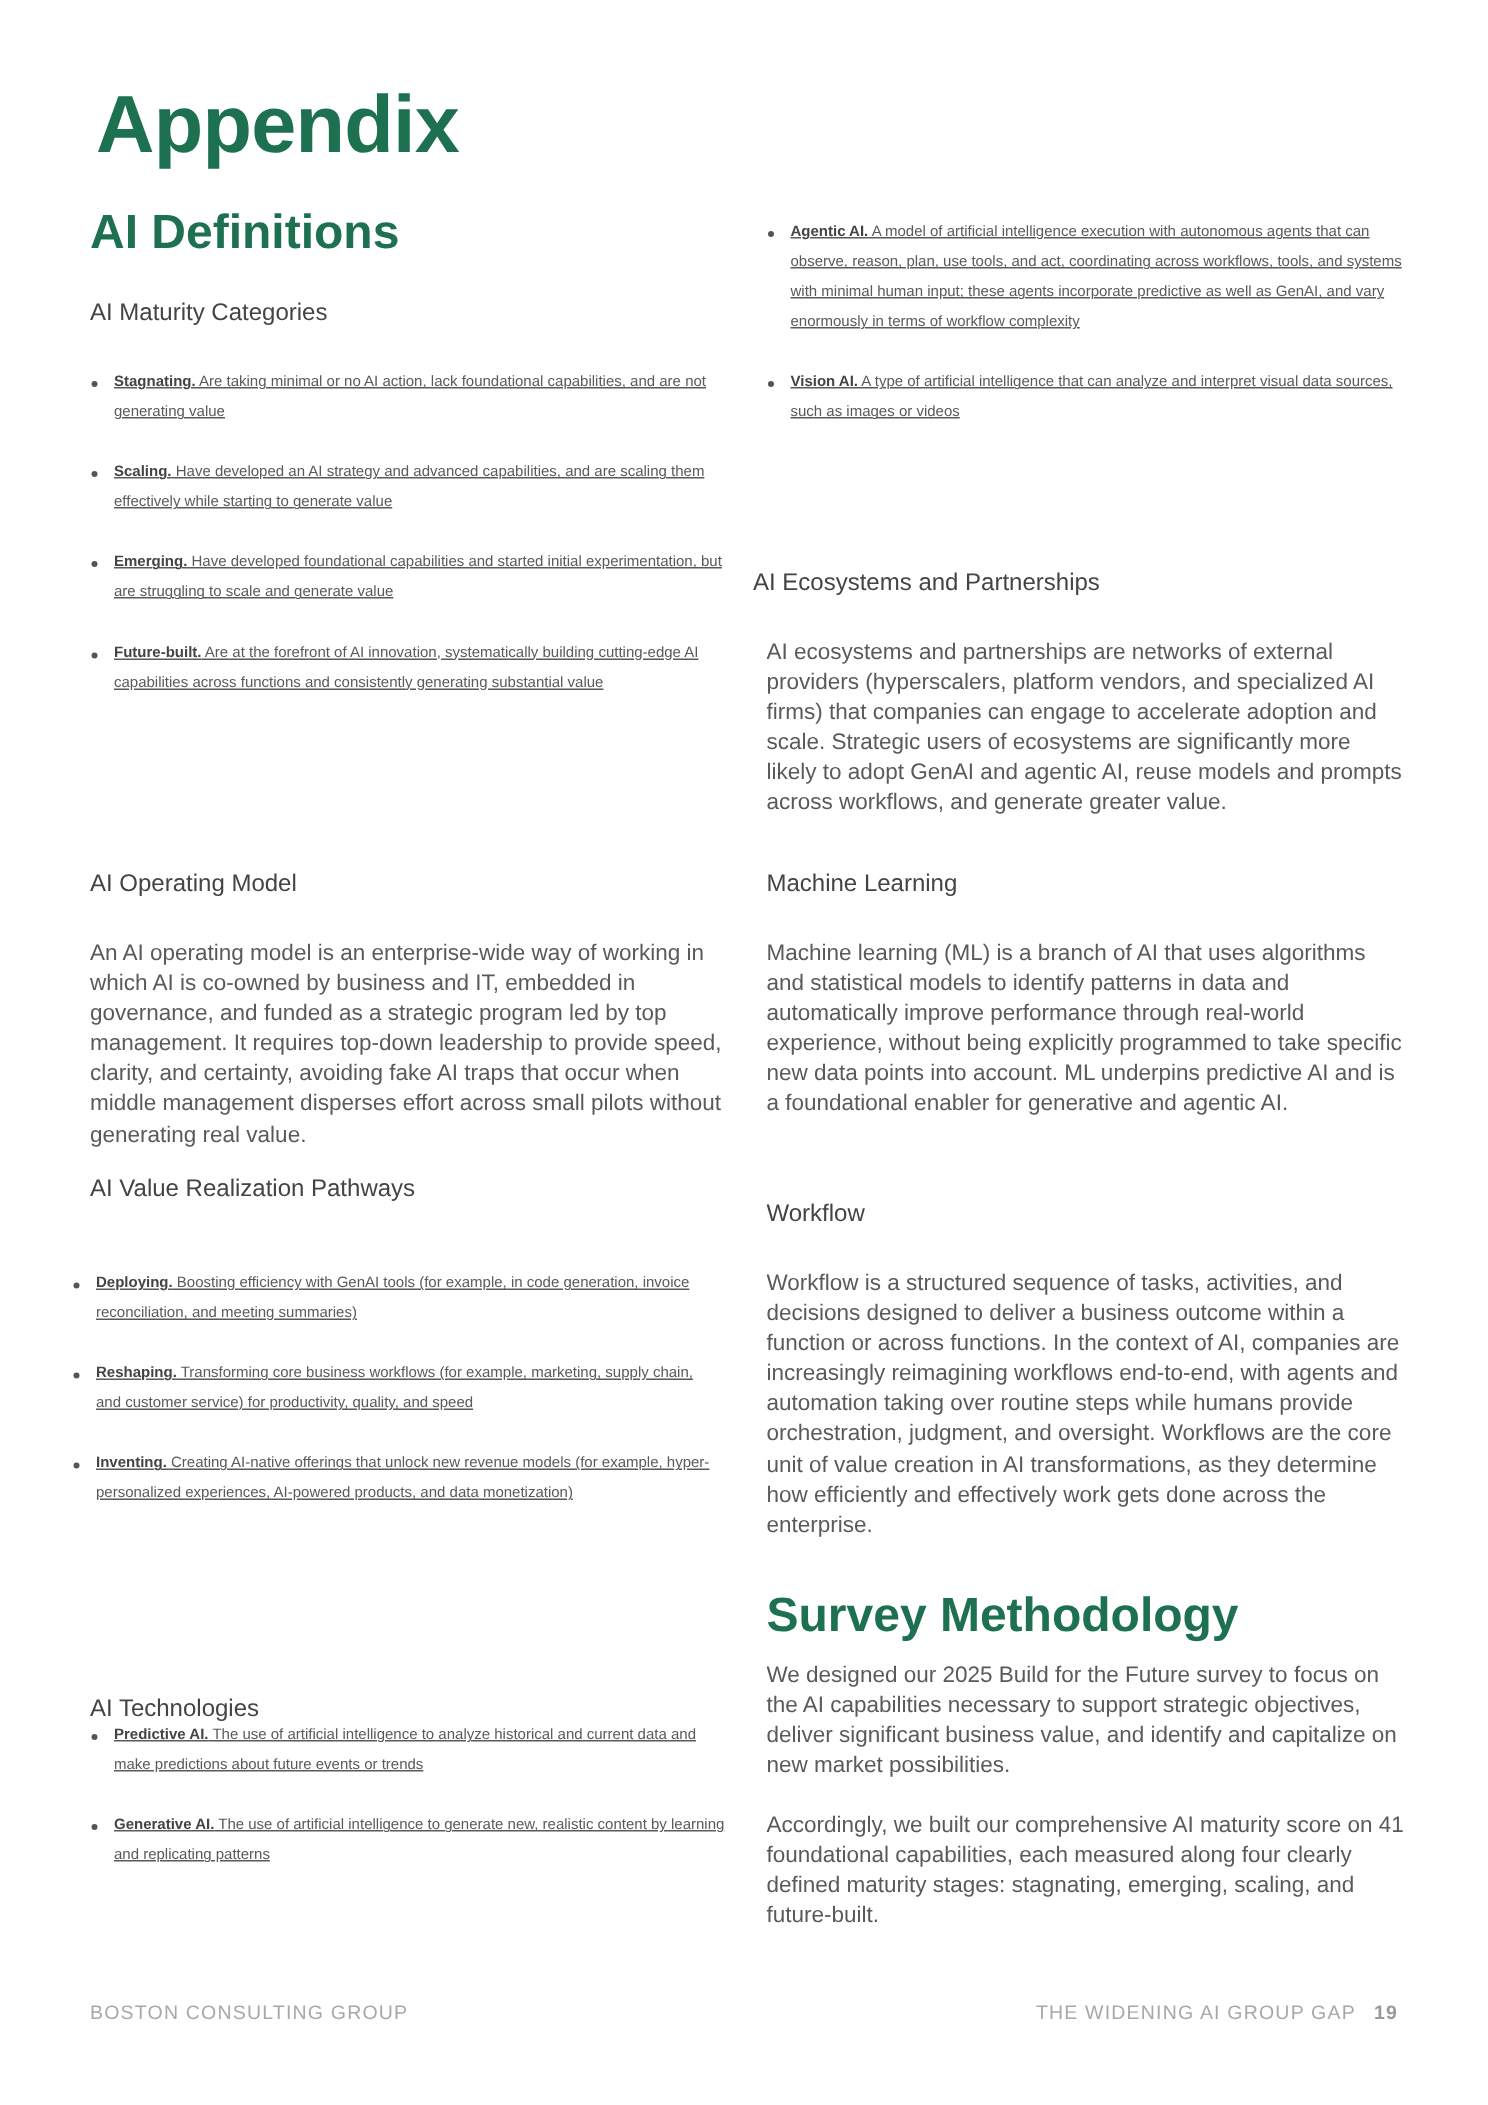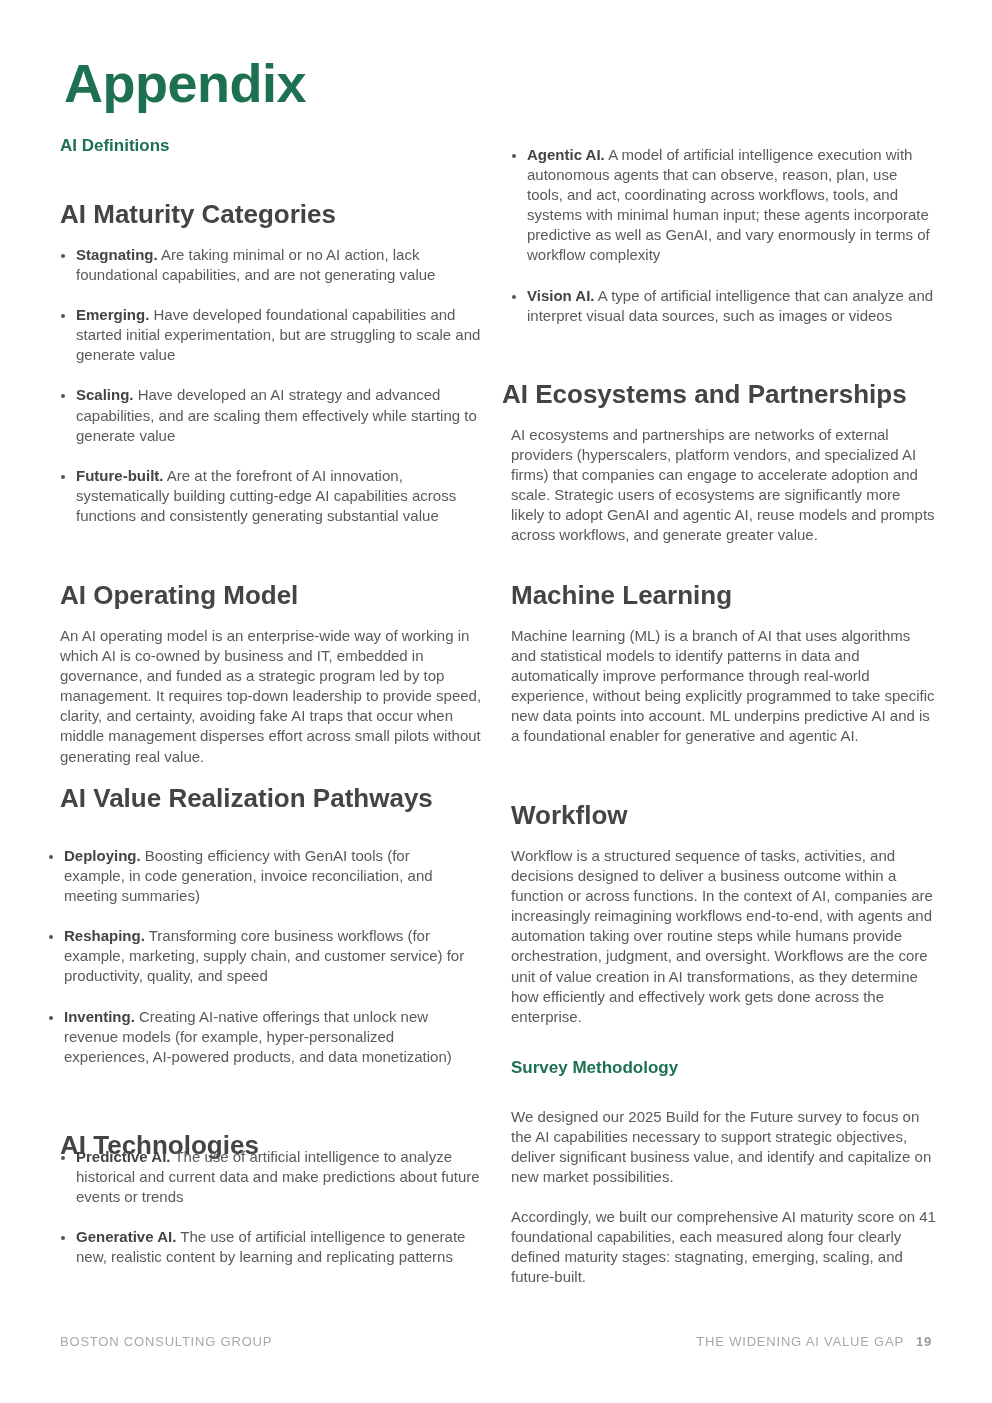--- a/index.html
+++ b/index.html
@@ -1,43 +1,43 @@
 <!DOCTYPE html>
 <html><head>
 <meta charset="utf-8">
 <style>
   html, body { margin: 0; padding: 0; background: #ffffff; }
   body { width: 992px; height: 1403px; position: relative; overflow: hidden;
          font-family: "Liberation Sans", sans-serif; color: #555555; }
   .page-title { position: absolute; left: 60px; top: 50px; margin: 4px;
                 font-size: 54px; font-weight: bold; color: #1d7150; letter-spacing: -0.5px; line-height: 1.1; }
-  .h2 { position: absolute; margin: 0; font-size: 17px; font-weight: bold; color: #1d7150; line-height: 1.1; }
-  .h3 { position: absolute; margin: 0; font-size: 26px; font-weight: bold; color: #444444; line-height: 1.1; }
+  .h2 { position: absolute; margin: 0; font-size: 32px; font-weight: bold; color: #1d7150; line-height: 1.1; }
+  .h3 { position: absolute; margin: 0; font-size: 16px; font-weight: normal; color: #444444; line-height: 1.1; }
   .body { position: absolute; margin: 0; font-size: 15px; line-height: 20.1px; color: #5a5a5a; width: 425px; }
   ul.blist { position: absolute; margin: 0; padding: 0; list-style: none; width: 425px; }
-  ul.blist li { position: relative; padding-left: 16px; font-size: 15px; line-height: 20.1px; color: #5a5a5a; margin-bottom: 20px; }
+  ul.blist li { position: relative; padding-left: 16px; font-size: 10px; line-height: 20.1px; color: #5a5a5a; margin-bottom: 20px; text-decoration: underline; }
   ul.blist li::before { content: ""; position: absolute; left: 1px; top: 9px; width: 4px; height: 4px; border-radius: 50%; background: #555555; }
   ul.blist li b { color: #444444; font-weight: bold; }
   .footer { position: absolute; top: 1334px; font-size: 13px; letter-spacing: 0.8px; color: #a8a8a8; }
   .footer-left { left: 60px; }
   .footer-right { right: 60px; display: flex; gap: 12px; }
   .page-num { font-weight: bold; color: #9a9a9a; }
 </style>
 </head>
 <body>
 
 <h1 class="page-title">Appendix</h1>
 
 <h2 class="h2" style="left:60px; top:137px;">AI Definitions</h2>
 
 <h3 class="h3" style="left:60px; top:200px;">AI Maturity Categories</h3>
 <ul class="blist" style="left:60px; top:245px;">
   <li><b>Stagnating.</b><span> Are taking minimal or no AI action, lack foundational capabilities, and are not generating value</span></li>
+  <li><b>Scaling.</b><span> Have developed an AI strategy and advanced capabilities, and are scaling them effectively while starting to generate value</span></li>
   <li><b>Emerging.</b><span> Have developed foundational capabilities and started initial experimentation, but are struggling to scale and generate value</span></li>
-  <li><b>Scaling.</b><span> Have developed an AI strategy and advanced capabilities, and are scaling them effectively while starting to generate value</span></li>
   <li><b>Future-built.</b><span> Are at the forefront of AI innovation, systematically building cutting-edge AI capabilities across functions and consistently generating substantial value</span></li>
 </ul>
 
 <h3 class="h3" style="left:60px; top:581px;">AI Operating Model</h3>
 <p class="body" style="left:60px; top:626px;">An AI operating model is an enterprise-wide way of working in which AI is co-owned by business and IT, embedded in governance, and funded as a strategic program led by top management. It requires top-down leadership to provide speed, clarity, and certainty, avoiding fake AI traps that occur when middle management disperses effort across small pilots without generating real value.</p>
 
 <h3 class="h3" style="left:60px; top:772px;margin-top:12px;">AI Value Realization Pathways</h3>
 <ul class="blist" style="left:48px; top:846px;">
   <li><b>Deploying.</b><span> Boosting efficiency with GenAI tools (for example, in code generation, invoice reconciliation, and meeting summaries)</span></li>
   <li><b>Reshaping.</b><span> Transforming core business workflows (for example, marketing, supply chain, and customer service) for productivity, quality, and speed</span></li>
@@ -63,15 +63,15 @@
 
 <h3 class="h3" style="left:511px; top:801px;">Workflow</h3>
 <p class="body" style="left:511px; top:846px;">Workflow is a structured sequence of tasks, activities, and decisions designed to deliver a business outcome within a function or across functions. In the context of AI, companies are increasingly reimagining workflows end-to-end, with agents and automation taking over routine steps while humans provide orchestration, judgment, and oversight. Workflows are the core unit of value creation in AI transformations, as they determine how efficiently and effectively work gets done across the enterprise.</p>
 
 <h2 class="h2" style="left:511px; top:1059px;">Survey Methodology</h2>
 <p class="body" style="left:511px; top:1107px;">We designed our 2025 Build for the Future survey to focus on the AI capabilities necessary to support strategic objectives, deliver significant business value, and identify and capitalize on new market possibilities.</p>
 <p class="body" style="left:511px; top:1207px;">Accordingly, we built our comprehensive AI maturity score on 41 foundational capabilities, each measured along four clearly defined maturity stages: stagnating, emerging, scaling, and future-built.</p>
 
 <div class="footer footer-left">BOSTON CONSULTING GROUP</div>
 <div class="footer footer-right">
-  <span>THE WIDENING AI VALUE GAP</span>
+  <span>THE WIDENING AI GROUP GAP</span>
   <span class="page-num">19</span>
 </div>
 
 </body></html>

